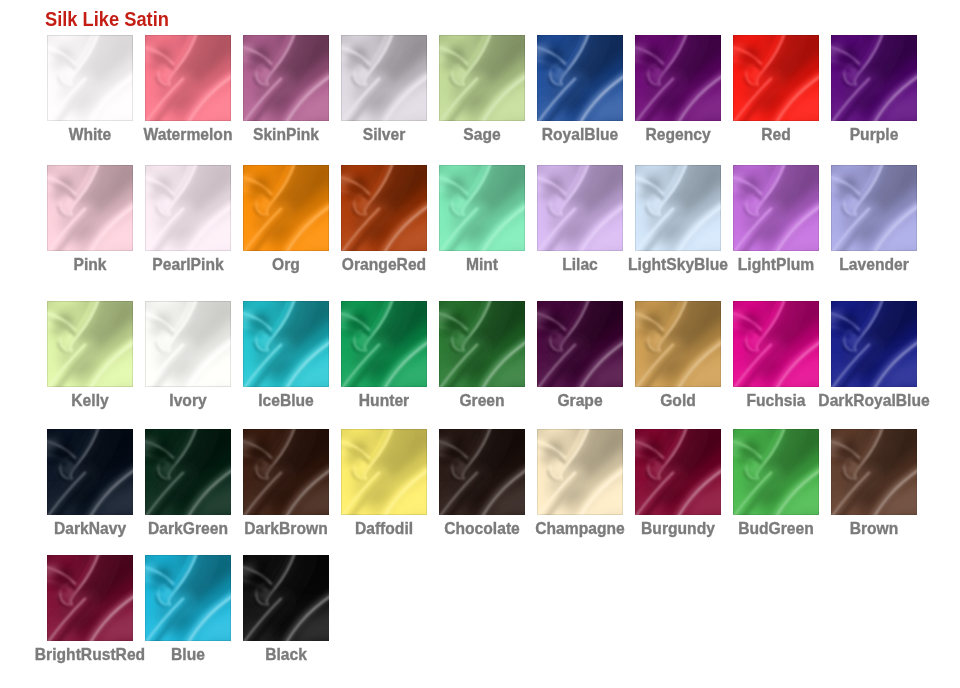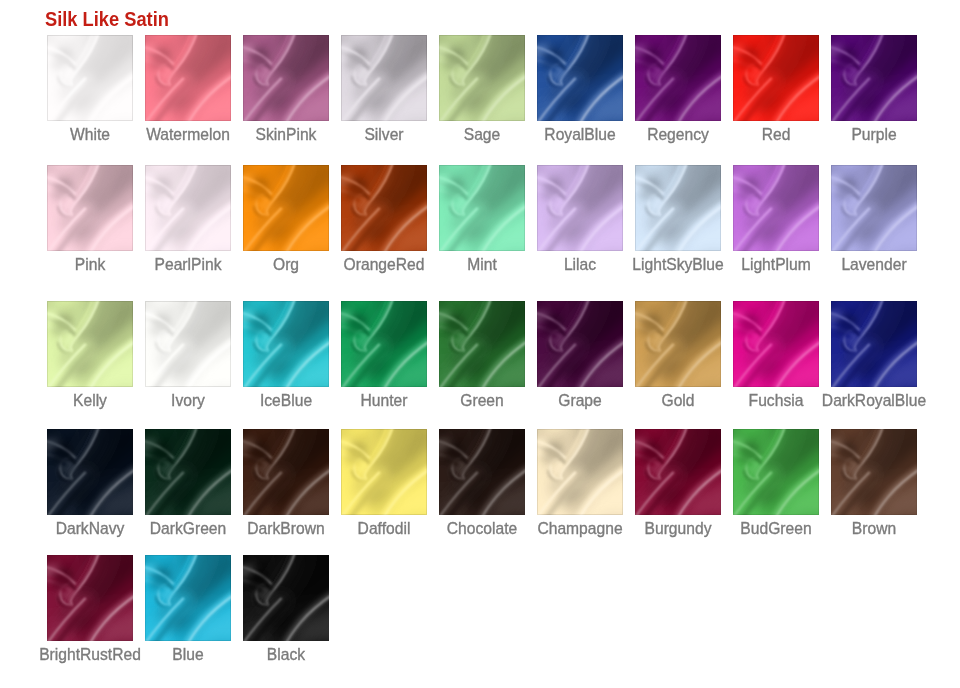--- a/index.html
+++ b/index.html
@@ -4,21 +4,21 @@
 <style>
 html,body{margin:0;padding:0;}
 body{width:960px;height:688px;background:#ffffff;font-family:"Liberation Sans",sans-serif;overflow:hidden;}
 #page{position:relative;width:787px;height:688px;}
 #title{position:absolute;left:45px;top:7px;font-size:21px;line-height:24px;font-weight:bold;color:#c41e14;white-space:nowrap;transform:scaleX(0.87);transform-origin:left top;}
 #grid{position:absolute;left:47px;top:0;width:913px;}
 .row{display:flex;width:913px;height:0;position:absolute;left:0;}
 .row.r0{top:35px}.row.r1{top:165px}.row.r2{top:301px}.row.r3{top:429px}.row.r4{top:555px}
 .cell{width:98px;position:relative;}
 .sw{width:86px;height:86px;position:relative;overflow:hidden;box-shadow:inset 0 0 0 1px rgba(0,0,0,0.10);}
-.lbl{position:absolute;top:90px;left:43px;font-size:17px;line-height:20px;color:#7b7b7b;white-space:nowrap;-webkit-text-stroke:0.35px #7b7b7b;}
+.lbl{position:absolute;top:90px;left:43px;font-size:17px;line-height:20px;color:#7b7b7b;white-space:nowrap;font-weight:bold;-webkit-text-stroke:0.35px #7b7b7b;}
 .lbl span{display:inline-block;transform:translateX(-50%) scaleX(0.92);}
 .sw svg{position:absolute;inset:0;display:block;width:86px;height:86px;}
 .tx1{mix-blend-mode:multiply;}
 .tx2{mix-blend-mode:screen;opacity:.55;}
 </style>
 </head>
 <body>
 
 <div id="page">
   <div id="title">Silk Like Satin</div>

